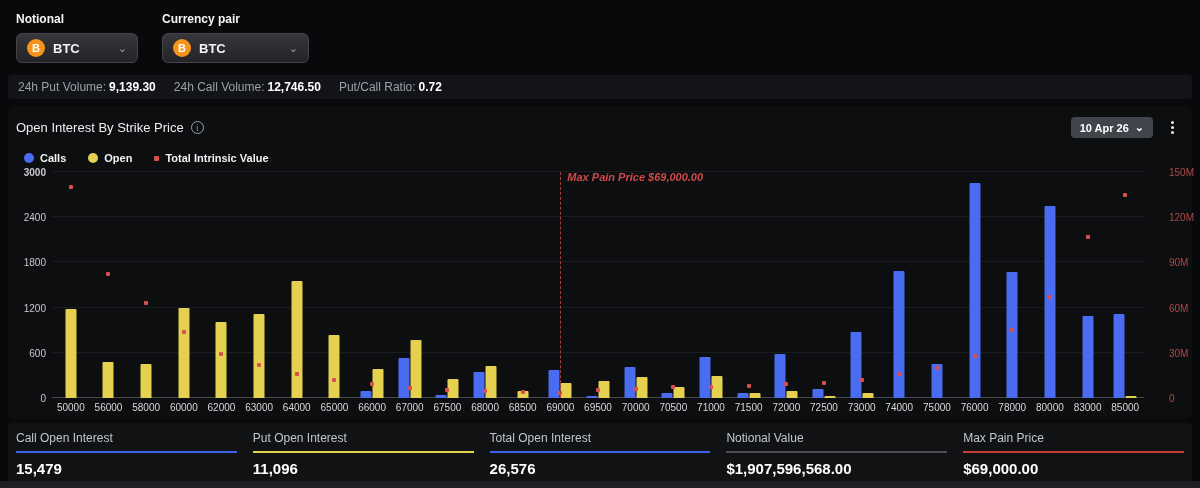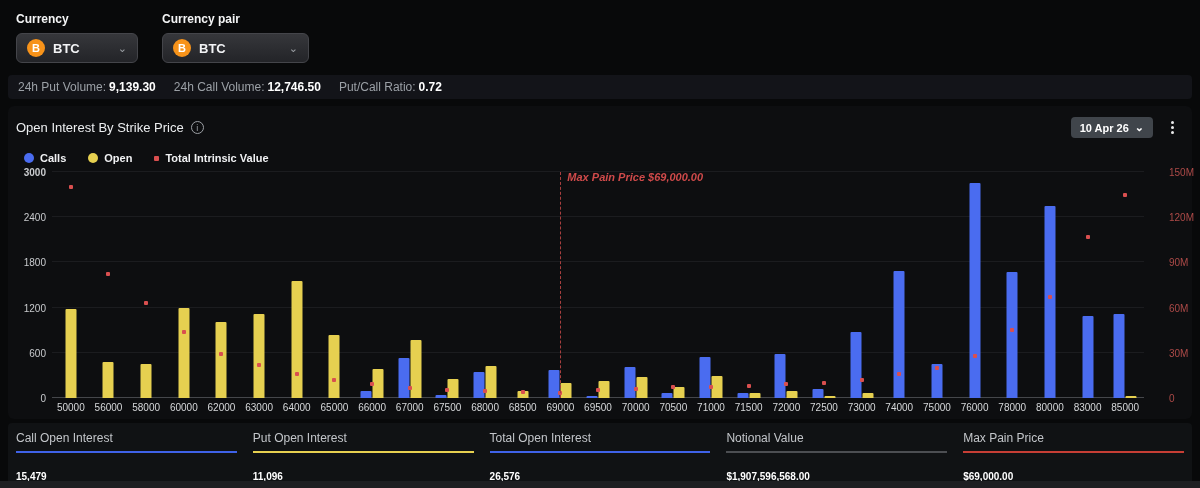--- a/index.html
+++ b/index.html
@@ -70,33 +70,33 @@
   .max-pain-label { position:absolute; top:-1px; left:6px; white-space:nowrap;
                     font-size:11px; font-weight:bold; color:#cf4a4a; }
   .x-labels { display:flex; margin-top:4px; }
   .x-labels span { flex:1; text-align:center; font-size:10px; color:#d6d8da; }
 
   
   .summary-row { margin:4px 8px 0 8px; background:#101214; border-radius:4px;
                  display:flex; gap:16px; padding:8px 8px 10px 8px; }
   .card { flex:1; }
   .card-label { font-size:12px; color:#c3c6ca; padding-bottom:6px; border-bottom:2px solid #555; }
-  .card-value { font-size:10px; font-weight:bold; color:#fff; margin-top:18px; }
+  .card-value { font-size:15px; font-weight:bold; color:#fff; margin-top:7px; }
 
   .h-scrollbar { position:absolute; bottom:0; left:0; width:1200px; height:7px;
                  background:#1e1f22; }
 </style>
 </head>
 <body>
 
 <div>
 
   <div class="filters-row">
     <div class="filter-group">
-      <div class="filter-label">Currency</div>
+      <div class="filter-label">Notional</div>
       <button class="dropdown currency">
         <span class="btc-icon">B</span>
         <span class="dd-value">BTC</span>
         <span class="chevron">⌄</span>
       </button>
     </div>
     <div class="filter-group">
       <div class="filter-label">Currency pair</div>
       <button class="dropdown pair">
         <span class="btc-icon">B</span>

